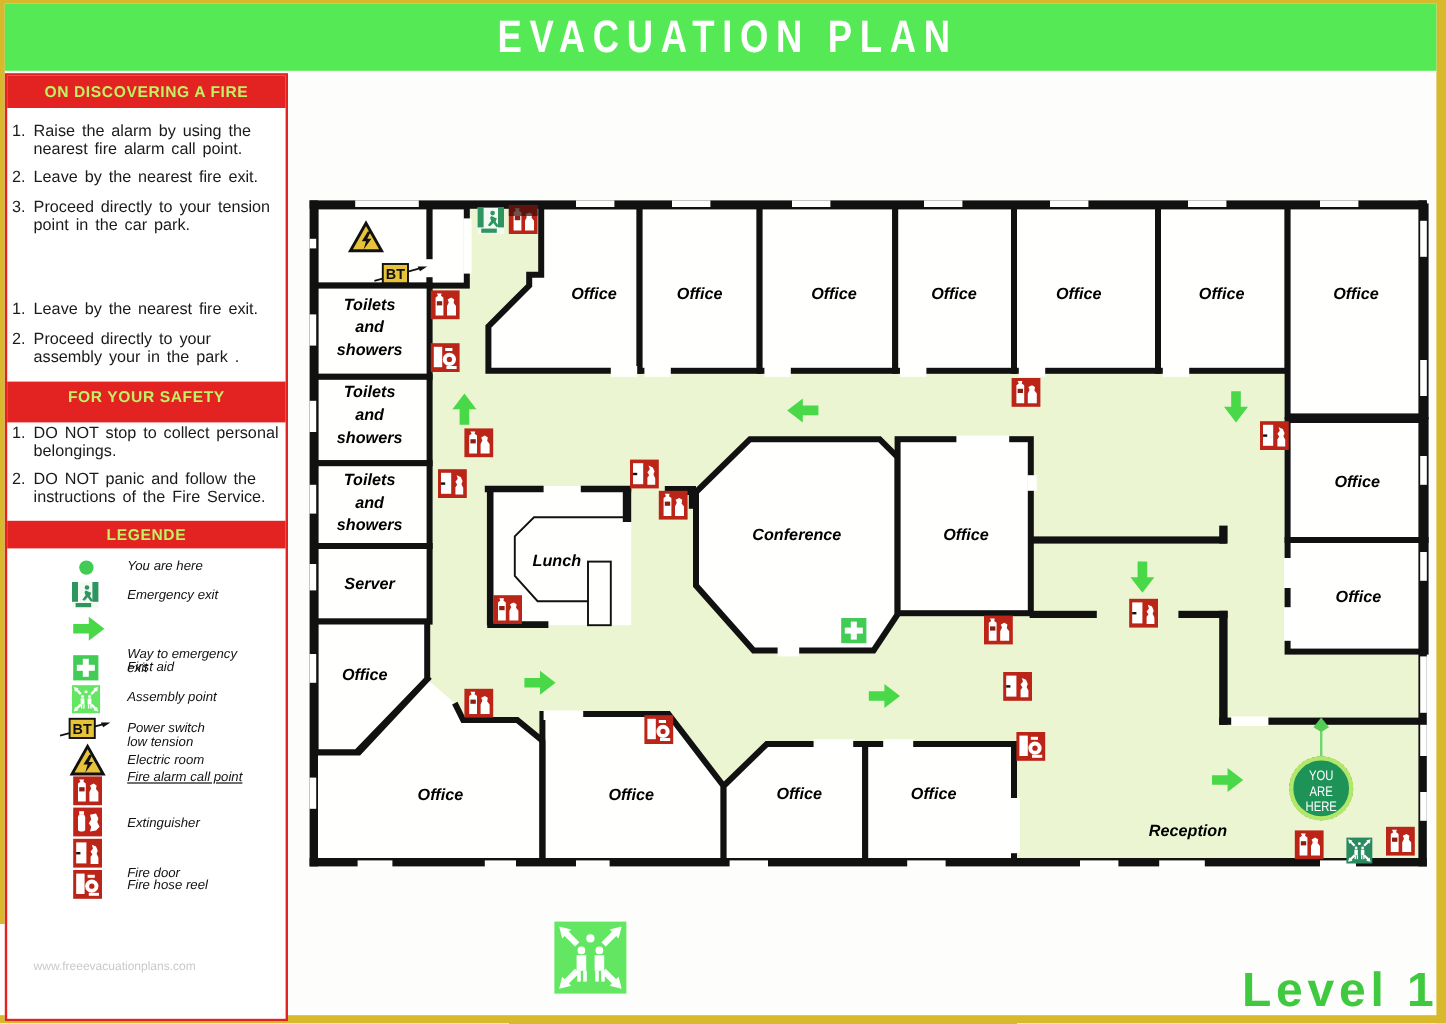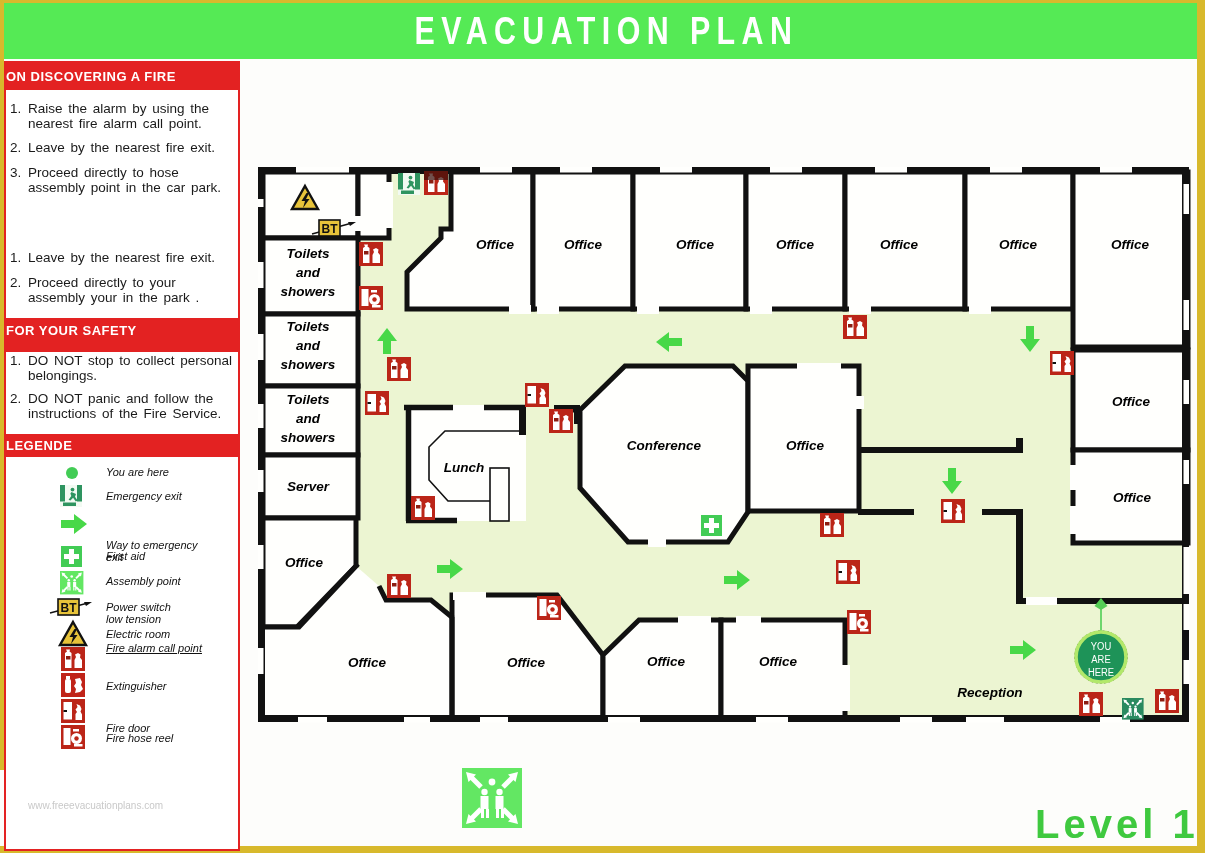--- a/index.html
+++ b/index.html
@@ -5,22 +5,22 @@
   html,body{margin:0;padding:0;}
   body{width:1205px;height:853px;position:relative;background:#fdfdfb;
        font-family:"Liberation Sans",sans-serif;overflow:hidden;}
   .yb{position:absolute;background:#d8b92c;}
   #banner{position:absolute;left:4px;top:3px;width:1193px;height:56px;background:#55ea55;
           display:flex;align-items:center;justify-content:center;}
   #banner span{color:#fff;font-weight:bold;font-size:38px;letter-spacing:8px;
                transform:scaleX(0.80);padding-left:14px;}
   #sidebar{position:absolute;left:4px;top:61px;width:232px;height:786px;background:#fff;
            border:2px solid #e32222;}
-  .rh{position:absolute;left:0;width:232px;background:#e32222;color:#ffffff;font-weight:bold;
-      font-size:13px;text-align:left;letter-spacing:0.5px;}
+  .rh{position:absolute;left:0;width:232px;background:#e32222;color:#bef264;font-weight:bold;
+      font-size:13px;text-align:center;letter-spacing:0.5px;}
   .li{position:absolute;left:2px;width:226px;color:#1a1a1a;font-size:13.5px;line-height:14.5px;
       word-spacing:2px;}
   .li .n{position:absolute;left:2px;top:0;}
   .li .t{display:block;margin-left:20px;}
   .lgt{position:absolute;left:100px;color:#111;font-size:11px;font-style:italic;line-height:11.5px;}
   #wm{position:absolute;left:28px;top:800px;color:#c9c9c9;font-size:10px;}
 </style>
 </head>
 <body>
 
@@ -38,21 +38,21 @@
     <div class="li" style="top:39px;">
       <span class="n">1.</span>
       <span class="t">Raise the alarm by using the nearest fire alarm call point.</span>
     </div>
     <div class="li" style="top:78px;">
       <span class="n">2.</span>
       <span class="t">Leave by the nearest fire exit.</span>
     </div>
     <div class="li" style="top:103px;">
       <span class="n">3.</span>
-      <span class="t">Proceed directly to hose assembly point in the car park.</span>
+      <span class="t">Proceed directly to your tension point in the car park.</span>
     </div>
     <div class="li" style="top:188px;">
       <span class="n">1.</span>
       <span class="t">Leave by the nearest fire exit.</span>
     </div>
     <div class="li" style="top:213px;">
       <span class="n">2.</span>
       <span class="t">Proceed directly to your assembly your in the park .</span>
     </div>
     <div class="rh" style="top:255px;height:34px;line-height:25px;">FOR YOUR SAFETY</div>

